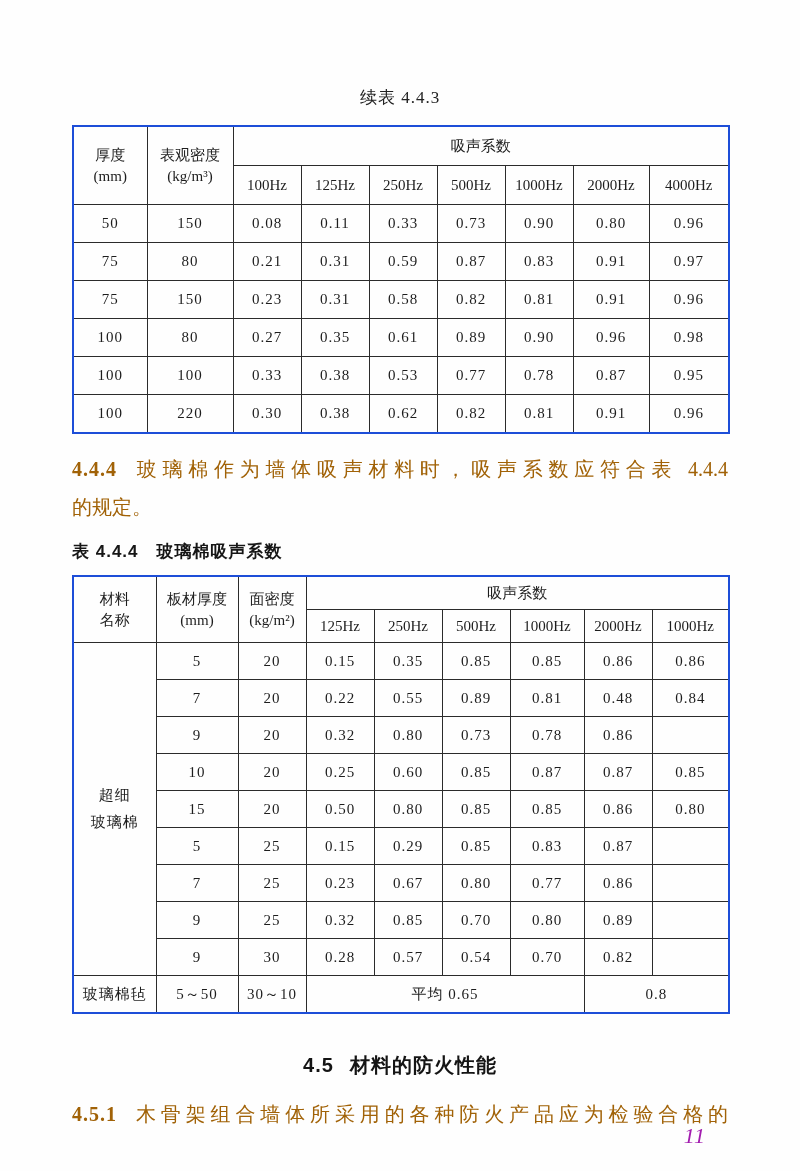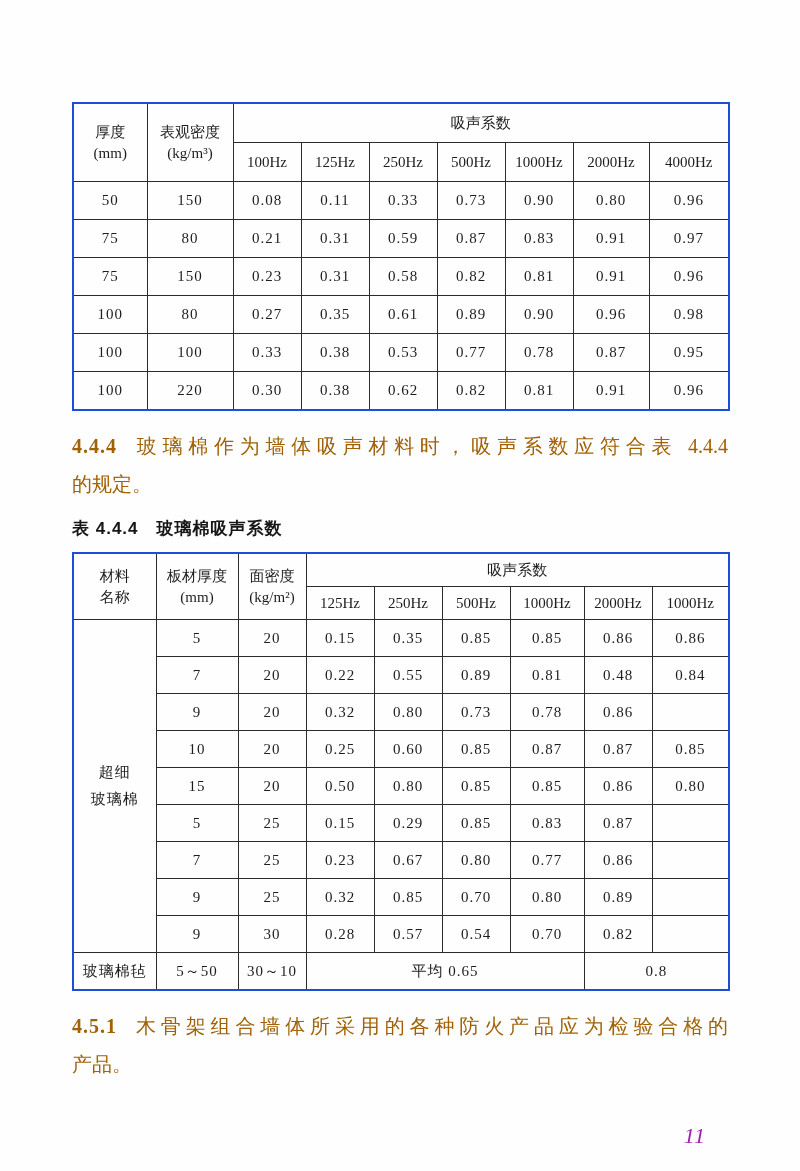--- a/index.html
+++ b/index.html
@@ -87,20 +87,21 @@
     font-size: 22px;
     letter-spacing: 1px;
     color: #a21caf;
   }
 </style>
 </head>
 <body>
 
 <div class="page">
 
+  <div class="cont-title">续表 4.4.3</div>
 
   <table class="tbl t1">
     <colgroup>
       <col style="width:74px">
         <col style="width:86px">
       <col style="width:68px">
         <col style="width:68px">
         <col style="width:68px">
       <col style="width:68px">
         <col style="width:68px">
@@ -345,23 +346,25 @@
       <tr>
         <td>玻璃棉毡</td>
         <td>5～50</td>
         <td>30～10</td>
         <td colspan="4">平均 0.65</td>
         <td colspan="2">0.8</td>
       </tr>
     </tbody>
   </table>
 
+  <div class="section-heading">
+    <span class="hnum">4.5</span><span class="htitle">材料的防火性能</span>
+  </div>
 
   <div class="para">
     <span class="l1">
       <span class="pnum">4.5.1</span><span>木骨架组合墙体所采用的各种防火产品应为检验合格的</span>
     </span>
-    <span class="l2">产品。</span>
   </div>
 
   <div class="page-number">11</div>
 
 </div>
 
 </body></html>

